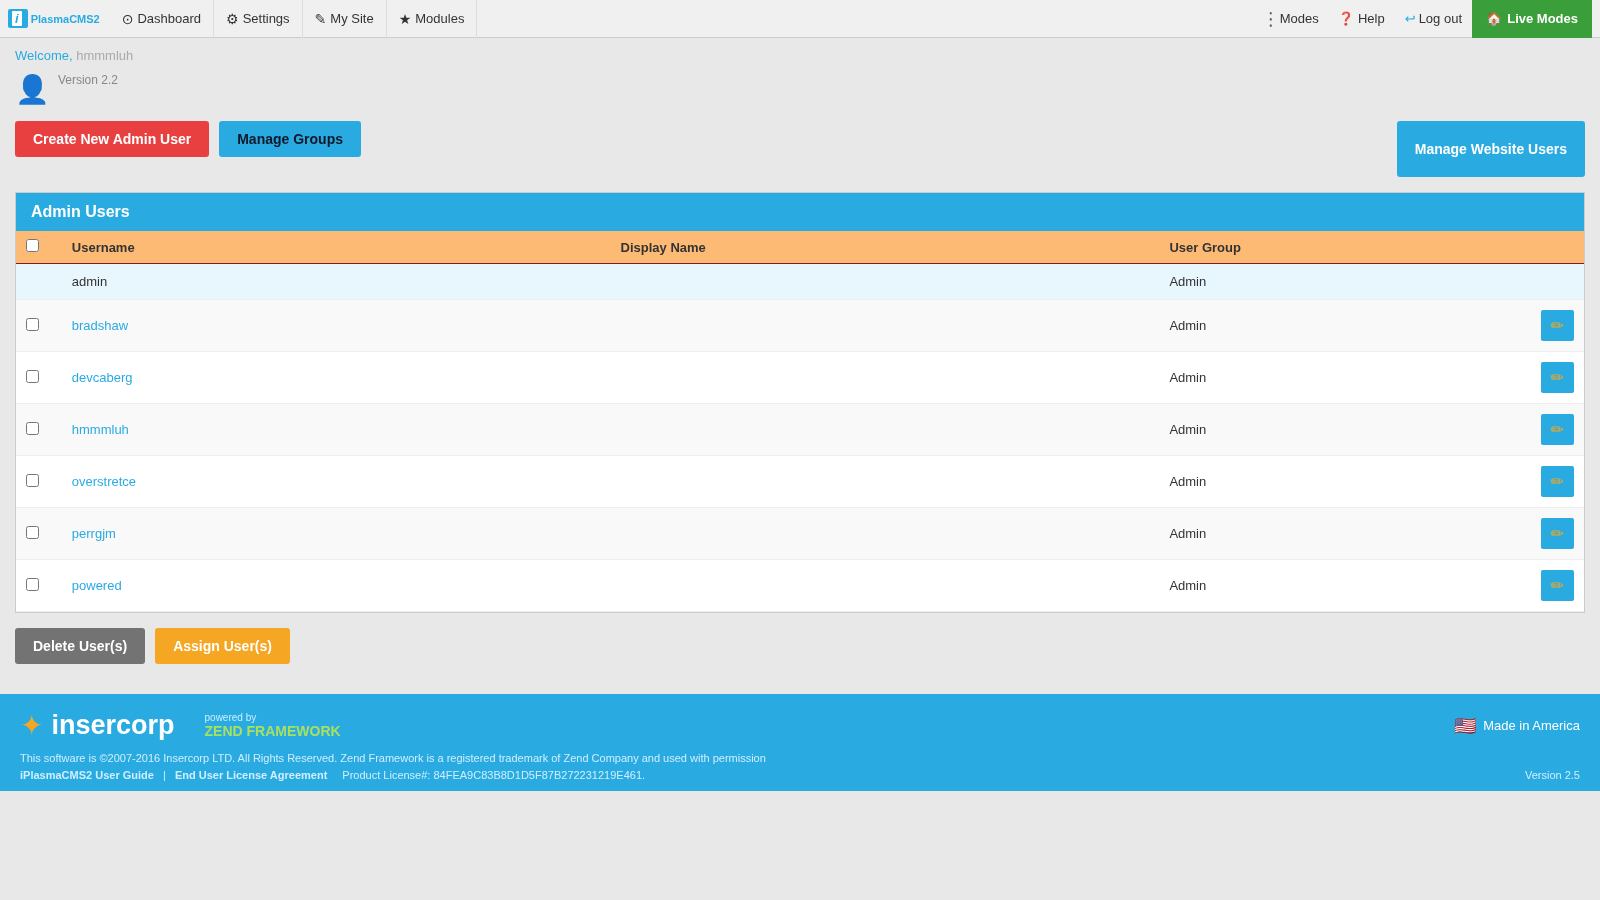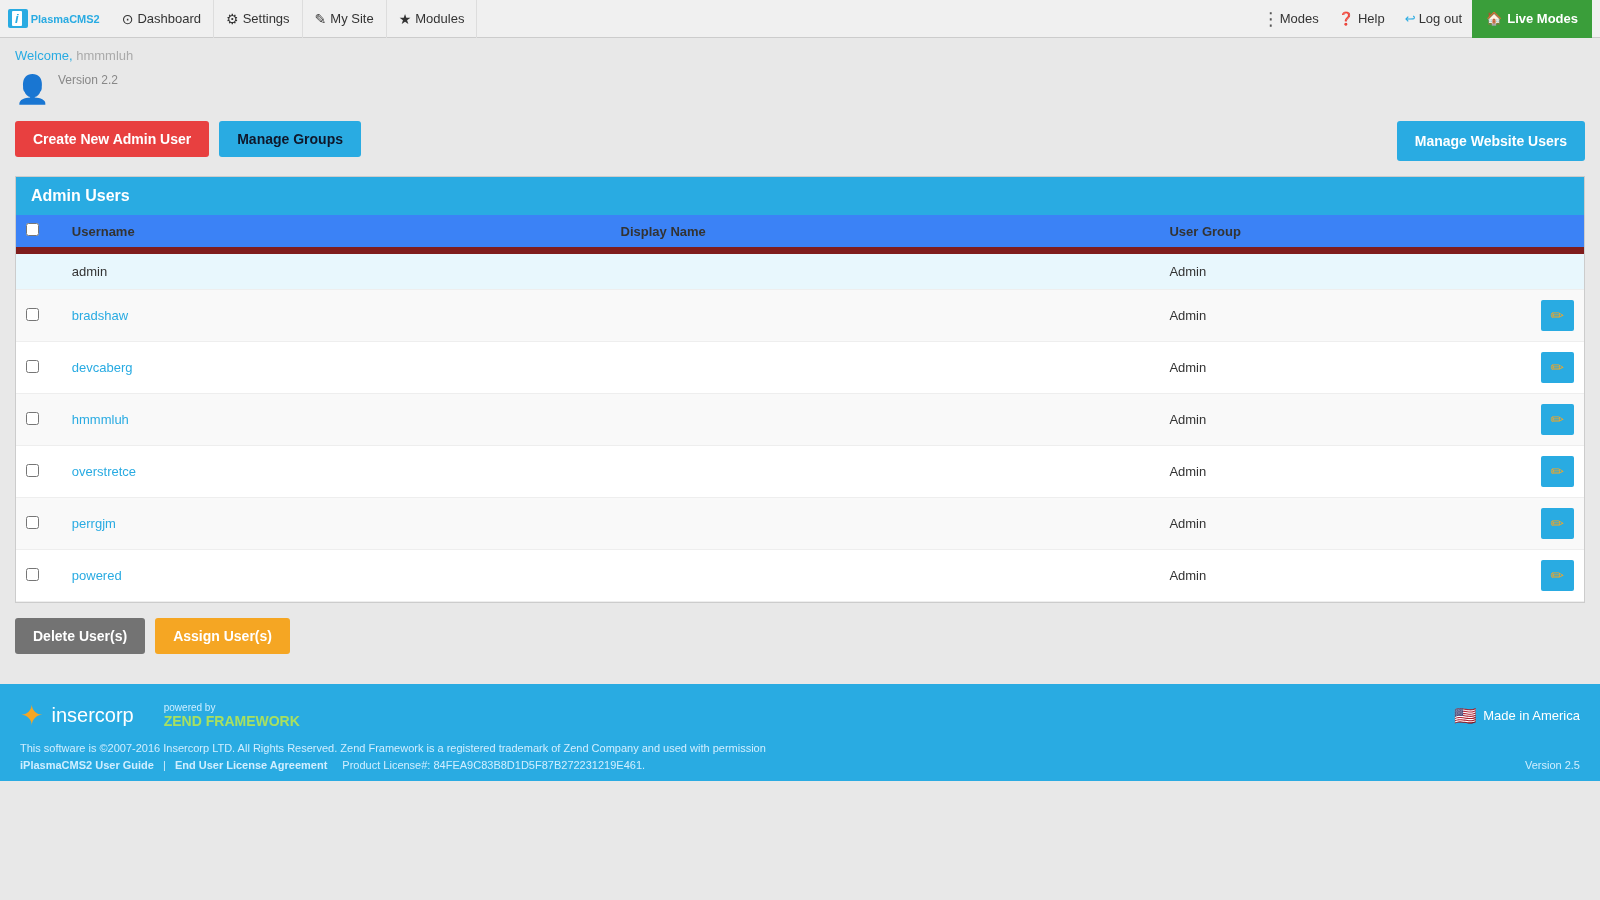--- a/index.html
+++ b/index.html
@@ -136,21 +136,21 @@
       padding: 10px 18px;
       font-size: 14px;
       font-weight: bold;
       cursor: pointer;
       border-radius: 3px;
     }
     .btn-manage-website {
       background: #29abe2;
       color: white;
       border: none;
-      padding: 12px 18px;
+      padding: 20px 18px;
       font-size: 14px;
       font-weight: bold;
       cursor: pointer;
       border-radius: 3px;
       margin-left: auto;
     }
 
     
     .table-container {
       background: white;
@@ -161,22 +161,22 @@
       color: white;
       padding: 10px 15px;
       font-size: 16px;
       font-weight: bold;
     }
     .admin-table {
       width: 100%;
       border-collapse: collapse;
     }
     .admin-table thead tr {
-      background: #3b82f6;
-      border-bottom: 7px solid #7f1d1d;
+      background: #fdba74;
+      border-bottom: 1px solid #7f1d1d;
     }
     .admin-table thead th {
       padding: 8px 10px;
       text-align: left;
       font-weight: bold;
       font-size: 13px;
       color: #333;
     }
     .admin-table tbody tr {
       border-bottom: 1px solid #eee;
@@ -252,22 +252,22 @@
       display: flex;
       align-items: center;
       margin-right: 20px;
     }
     .footer-logo-icon {
       font-size: 28px;
       margin-right: 8px;
       color: #f5a623;
     }
     .footer-logo-text {
-      font-size: 20px;
-      font-weight: normal;
+      font-size: 27px;
+      font-weight: bold;
       color: white;
     }
     .footer-zend {
       margin-left: 10px;
       font-size: 10px;
       color: #cef;
     }
     .footer-zend-powered { font-size: 10px; }
     .footer-zend-name { font-size: 14px; font-weight: bold; color: #a8e060; }
     .footer-made {

